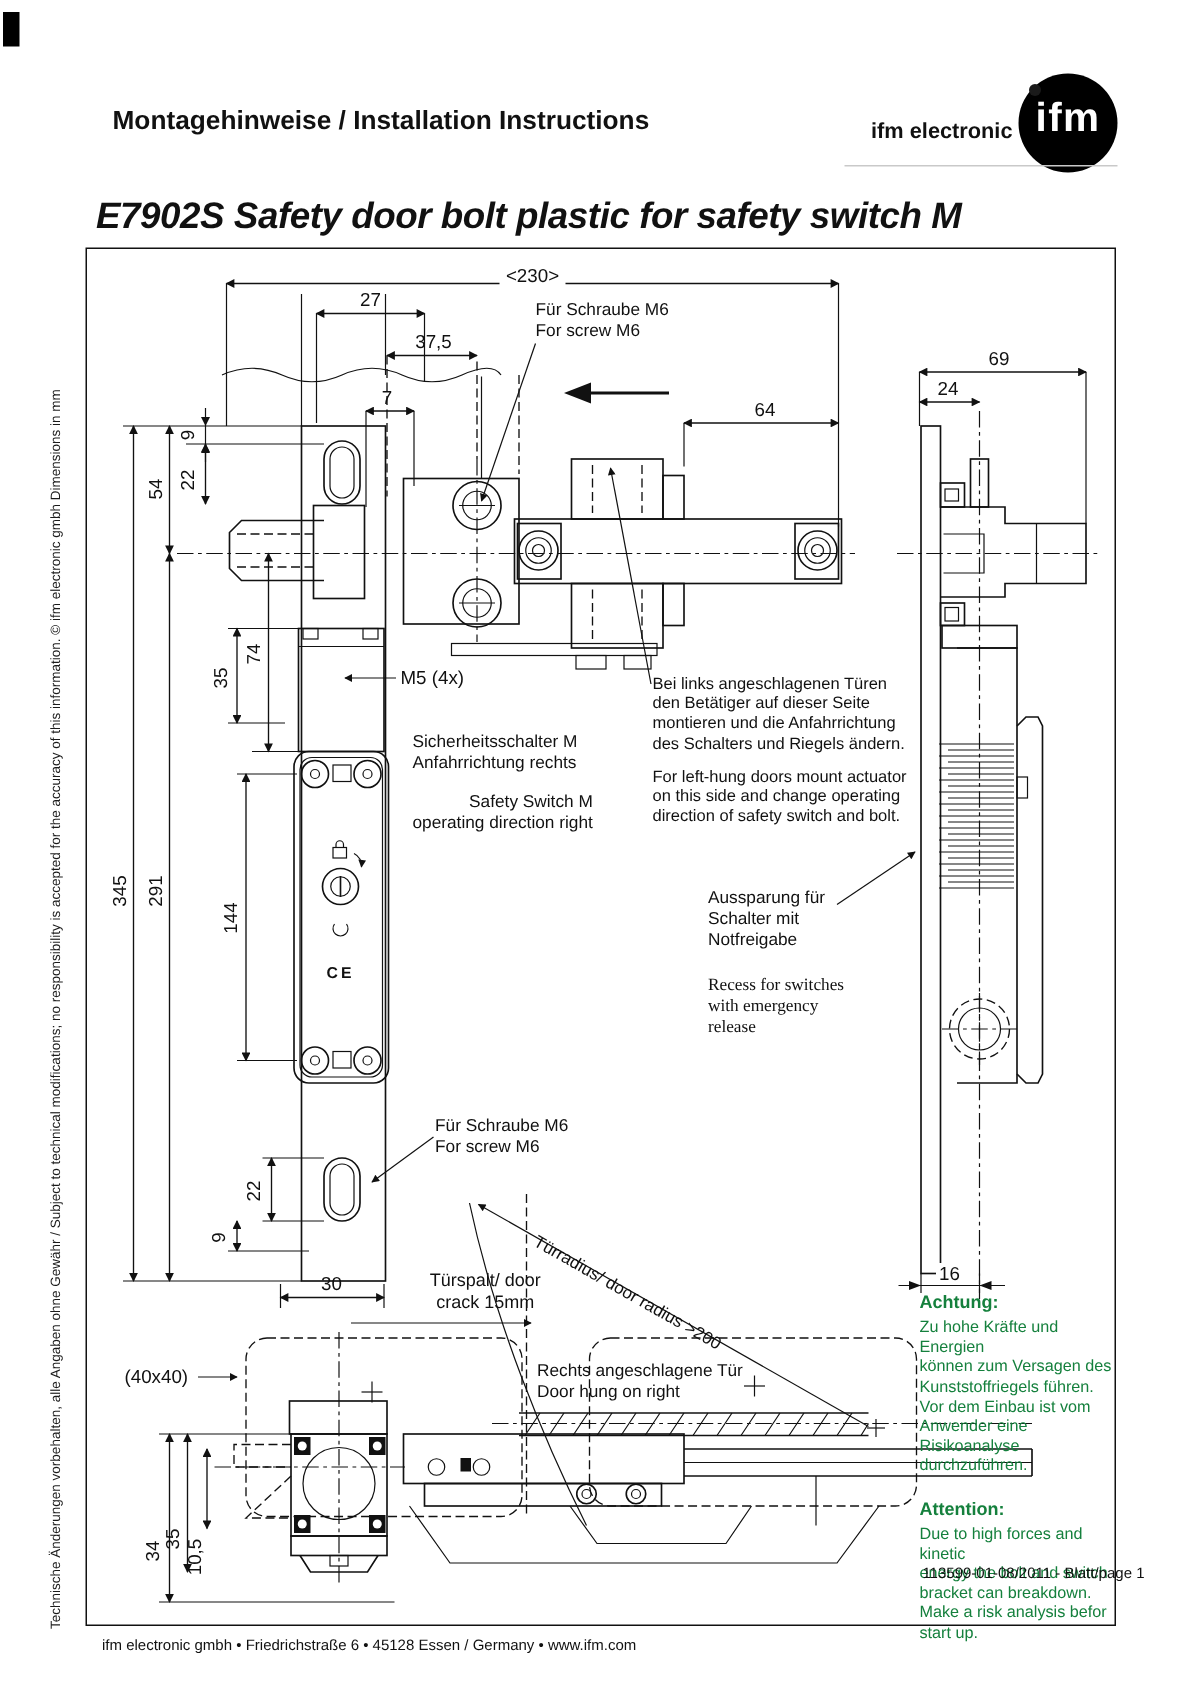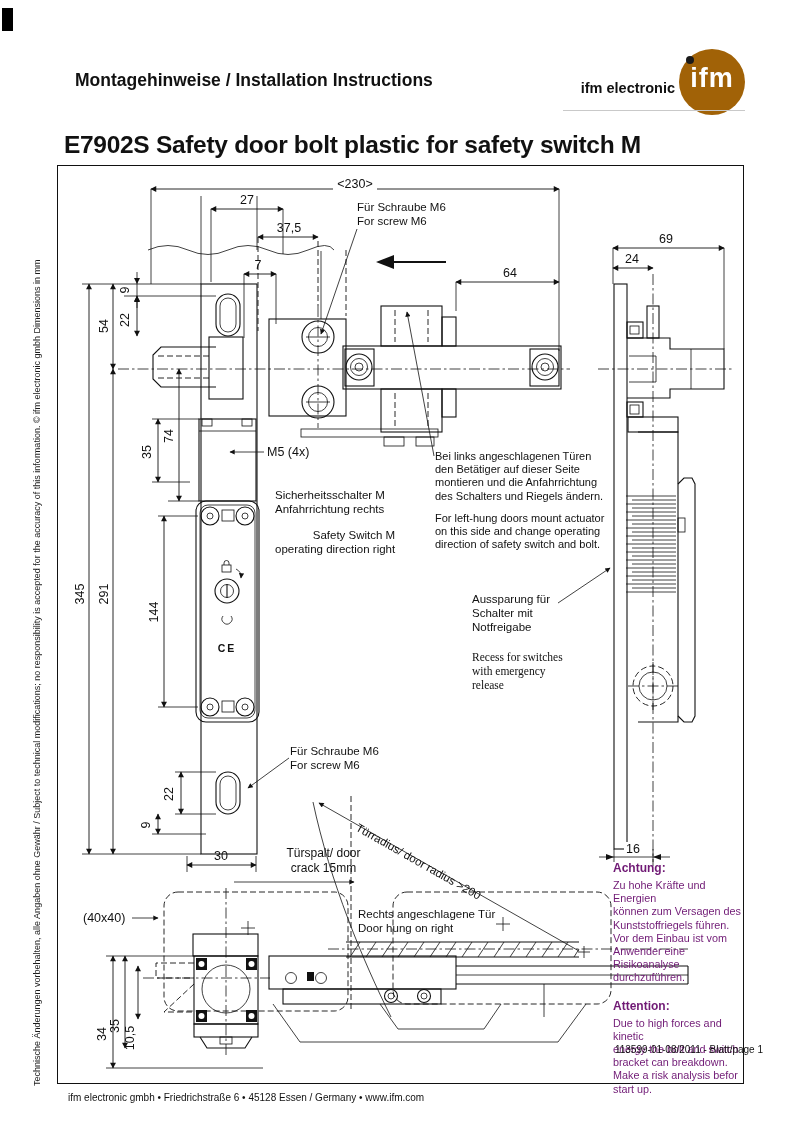--- a/index.html
+++ b/index.html
@@ -1,33 +1,33 @@
 <!DOCTYPE html>
 <html><head>
 <meta charset="utf-8">
 <style>
   html,body{margin:0;padding:0;background:#fff;}
   .page{position:relative;width:802px;height:1134px;background:#fff;overflow:hidden;
         font-family:"Liberation Sans",sans-serif;color:#111;}
   .corner-mark{position:absolute;left:2px;top:8px;width:11px;height:23px;background:#000;}
   .header-title{position:absolute;left:75px;top:70px;font-size:17.5px;font-weight:bold;}
   .brand-text{position:absolute;left:563px;top:80px;width:112px;text-align:right;font-size:14.5px;font-weight:bold;}
-  .logo{position:absolute;left:679px;top:49px;width:66px;height:66px;border-radius:50%;background:#a16207;}
+  .logo{position:absolute;left:679px;top:49px;width:66px;height:66px;border-radius:50%;background:#000000;}
   .logo-dot{position:absolute;left:7px;top:7px;width:8px;height:8px;border-radius:50%;background:#1a1a1a;}
   .logo-txt{position:absolute;left:0;top:14px;width:66px;text-align:center;font-size:27px;font-weight:bold;color:#fff;letter-spacing:1px;}
   .logo-line{position:absolute;left:563px;top:110px;width:182px;height:1px;background:#c9c9c9;}
-  .doc-title{position:absolute;left:64px;top:131px;width:700px;font-size:24.5px;font-weight:bold;letter-spacing:-0.3px;white-space:nowrap;}
+  .doc-title{position:absolute;left:64px;top:131px;width:700px;font-size:24.5px;font-weight:bold;letter-spacing:-0.3px;white-space:nowrap;font-style:italic;}
   .side-note{position:absolute;left:32px;top:1086px;width:922px;font-size:9px;color:#1a1a1a;
              transform:rotate(-90deg);transform-origin:0 0;white-space:nowrap;}
   .frame{position:absolute;left:57px;top:165px;width:687px;height:919px;border:1.6px solid #111;box-sizing:border-box;}
   .frame svg{position:absolute;left:0;top:0;}
   .ann{position:absolute;font-size:11px;line-height:13.2px;white-space:pre-line;color:#111;}
   .ann.big{font-size:11.5px;line-height:14px;}
   .ann.center{text-align:center;font-size:12px;line-height:15px;}
-  .warning{position:absolute;left:555px;top:695px;width:130px;color:#701a75;}
+  .warning{position:absolute;left:555px;top:695px;width:130px;color:#15803d;}
   .warning .wt{font-size:12px;font-weight:bold;margin:0 0 4px 0;}
   .warning .wb{font-size:10.8px;line-height:13.2px;white-space:pre-line;margin:0 0 14px 0;}
   .footer-left{position:absolute;left:68px;top:1092px;font-size:10px;}
   .footer-right{position:absolute;left:545px;top:1044px;width:218px;text-align:right;font-size:10px;}
   
   .ln{stroke:#111;stroke-width:1.1;fill:none;}
   .tn{stroke:#111;stroke-width:0.8;fill:none;}
   .dm{stroke:#111;stroke-width:0.9;fill:none;}
   .dsh{stroke:#111;stroke-width:0.9;fill:none;stroke-dasharray:6 3;}
   .dd{stroke:#111;stroke-width:0.8;fill:none;stroke-dasharray:11 3 2.5 3;}

